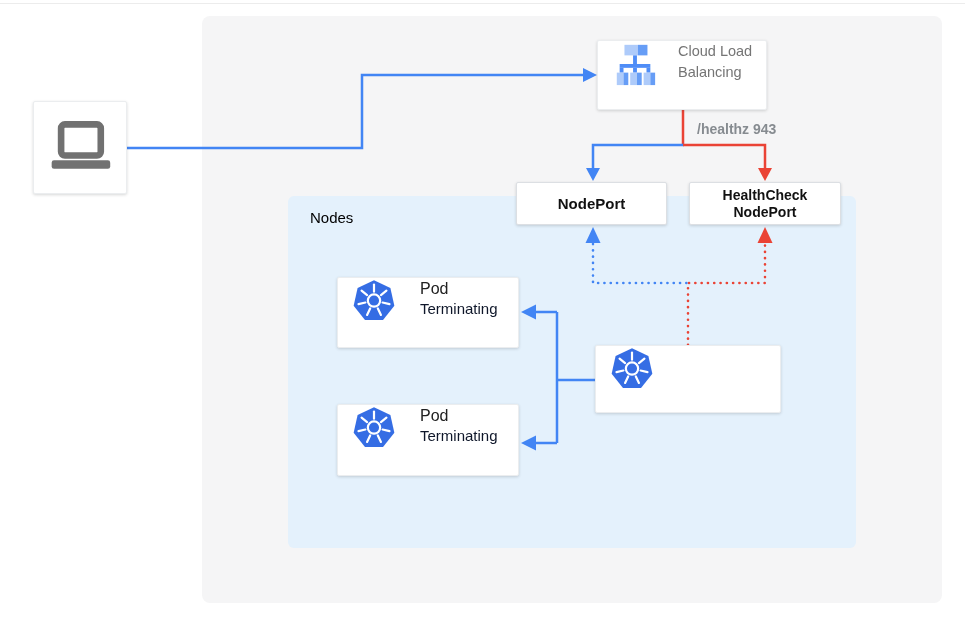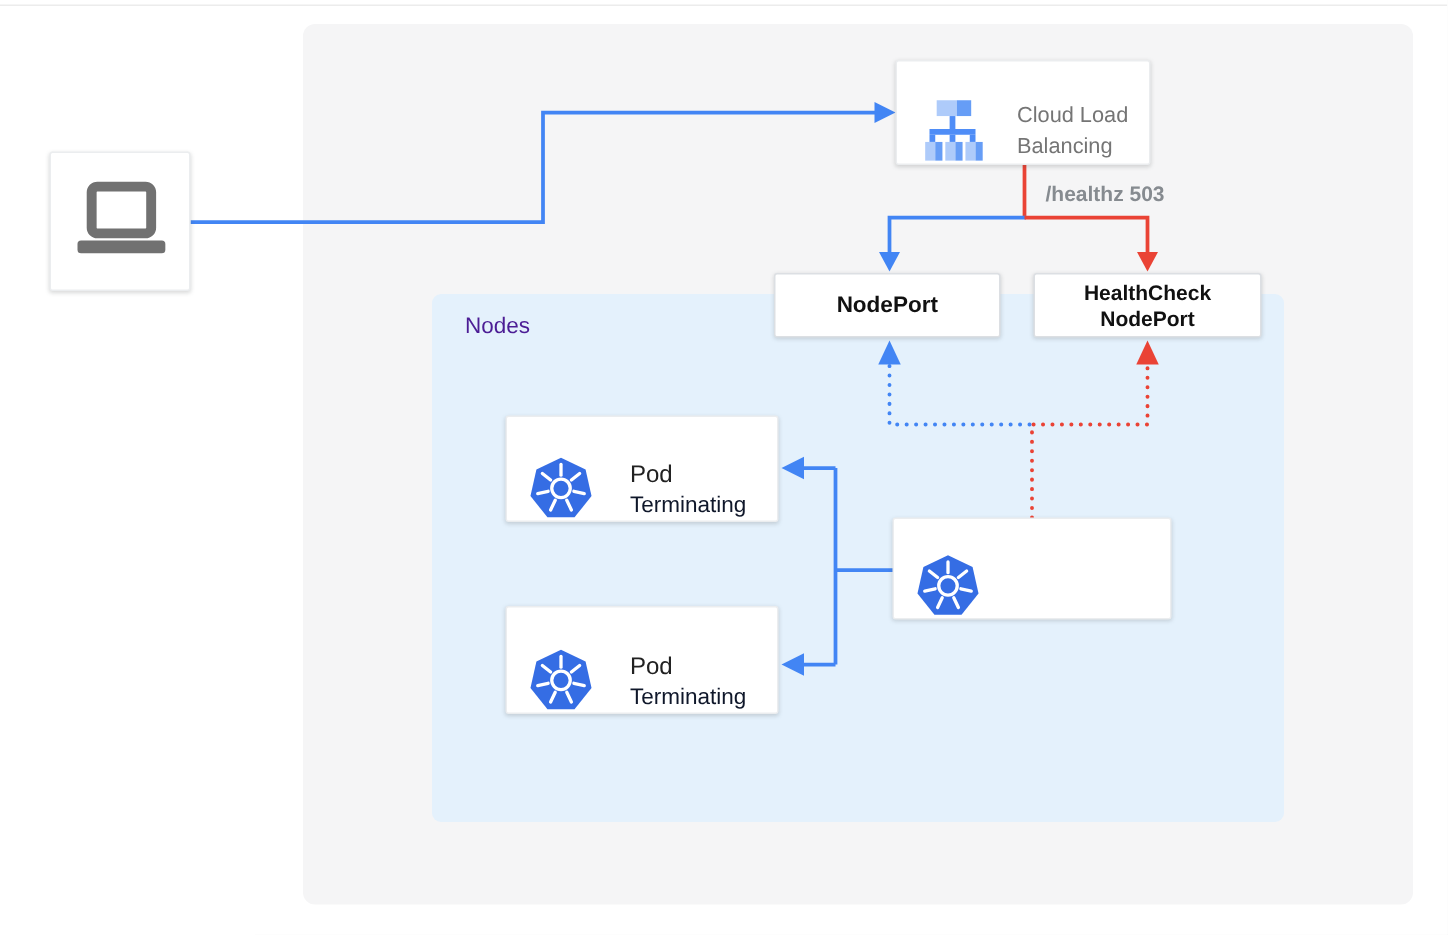--- a/index.html
+++ b/index.html
@@ -1,33 +1,33 @@
 <!DOCTYPE html>
 <html><head>
 <meta charset="utf-8">
 <style>
   html,body{margin:0;padding:0;background:#ffffff;}
   body{font-family:"Liberation Sans", sans-serif; -webkit-font-smoothing:antialiased;}
   #stage{position:relative;width:965px;height:623px;background:#ffffff;overflow:hidden;}
   .hairline-top{position:absolute;left:0;top:3px;width:965px;height:1px;background:#ececec;}
   .gray-panel{position:absolute;left:202px;top:16px;width:740px;height:587px;background:#f5f5f6;border-radius:8px;}
   .nodes-panel{position:absolute;left:288px;top:196px;width:568px;height:352px;background:#e4f1fc;border-radius:6px;}
-  .nodes-label{position:absolute;left:310px;top:209px;font-size:15px;color:#4c1d95;}
+  .nodes-label{position:absolute;left:310px;top:209px;font-size:15px;color:#000000;}
   .card{position:absolute;background:#ffffff;border:1px solid #ebedef;border-radius:2px;
         box-shadow:0 1px 3px rgba(60,64,67,.20);box-sizing:border-box;}
   .laptop-card{left:33px;top:101px;width:94px;height:93px;display:flex;align-items:center;justify-content:center;}
-  .lb-card{left:597px;top:40px;width:170px;height:70px;display:flex;align-items:flex-end;}
+  .lb-card{left:597px;top:40px;width:170px;height:70px;display:flex;align-items:flex-start;}
   .lb-icon-wrap{margin-left:14px;width:46px;height:46px;flex:0 0 auto;}
   .lb-label{margin-left:20px;width:92px;font-size:14.5px;line-height:21px;color:#757575;}
   .port-card{display:flex;align-items:center;justify-content:center;text-align:center;
              font-weight:bold;color:#111;border:1px solid #dcdfe3;}
   .nodeport-card{left:516px;top:182px;width:151px;height:43px;font-size:15px;}
   .hc-card{left:689px;top:182px;width:152px;height:43px;font-size:14px;line-height:17px;}
   .hc-card span{display:block;width:110px;}
-  .entity-card{display:flex;align-items:flex-end;}
+  .entity-card{display:flex;align-items:flex-start;}
   .pod1-card{left:337px;top:277px;width:182px;height:71px;}
   .pod2-card{left:337px;top:404px;width:182px;height:72px;}
   .kp-card{left:595px;top:345px;width:186px;height:68px;}
   .k8s-icon-wrap{margin-left:14px;width:44px;height:44px;flex:0 0 auto;}
   .entity-text{margin-left:24px;}
   .entity-title{font-size:16px;color:#212121;line-height:21px;}
   .entity-sub{font-size:15px;color:#0f172a;line-height:20px;}
   .healthz{position:absolute;left:697px;top:121px;font-size:14px;font-weight:bold;color:#868b90;}
   svg.overlay{position:absolute;left:0;top:0;width:965px;height:623px;pointer-events:none;}
   .layer-lines{z-index:2;} .layer-cards{z-index:3;}
@@ -88,21 +88,21 @@
         <rect x="12" y="33" width="5" height="13" fill="#669df6"></rect>
         <rect x="19" y="33" width="7" height="13" fill="#aecbfa"></rect>
         <rect x="26" y="33" width="5" height="13" fill="#669df6"></rect>
         <rect x="33" y="33" width="7" height="13" fill="#aecbfa"></rect>
         <rect x="40" y="33" width="5" height="13" fill="#669df6"></rect>
       </svg>
     </div>
     <div class="lb-label">Cloud Load Balancing</div>
   </div>
 
-  <div class="healthz layer-cards abs">/healthz 503</div>
+  <div class="healthz layer-cards abs">/healthz 943</div>
 
   <div class="card port-card hc-card layer-cards">
     <span>HealthCheck NodePort</span>
   </div>
 
   <div class="card port-card nodeport-card layer-cards">
     <span>NodePort</span>
   </div>
 
   <div class="card entity-card pod1-card layer-cards">

